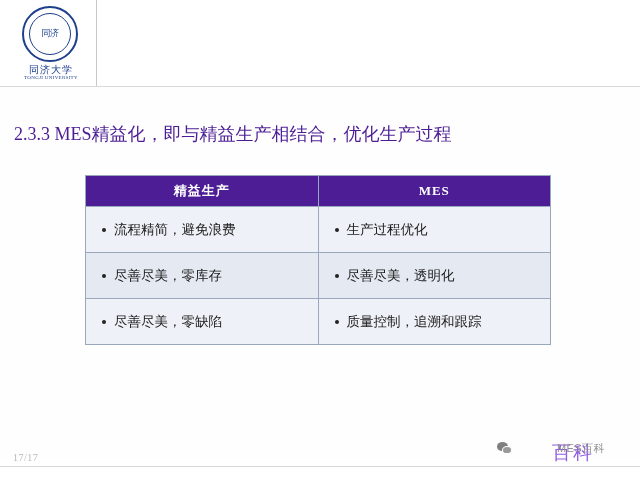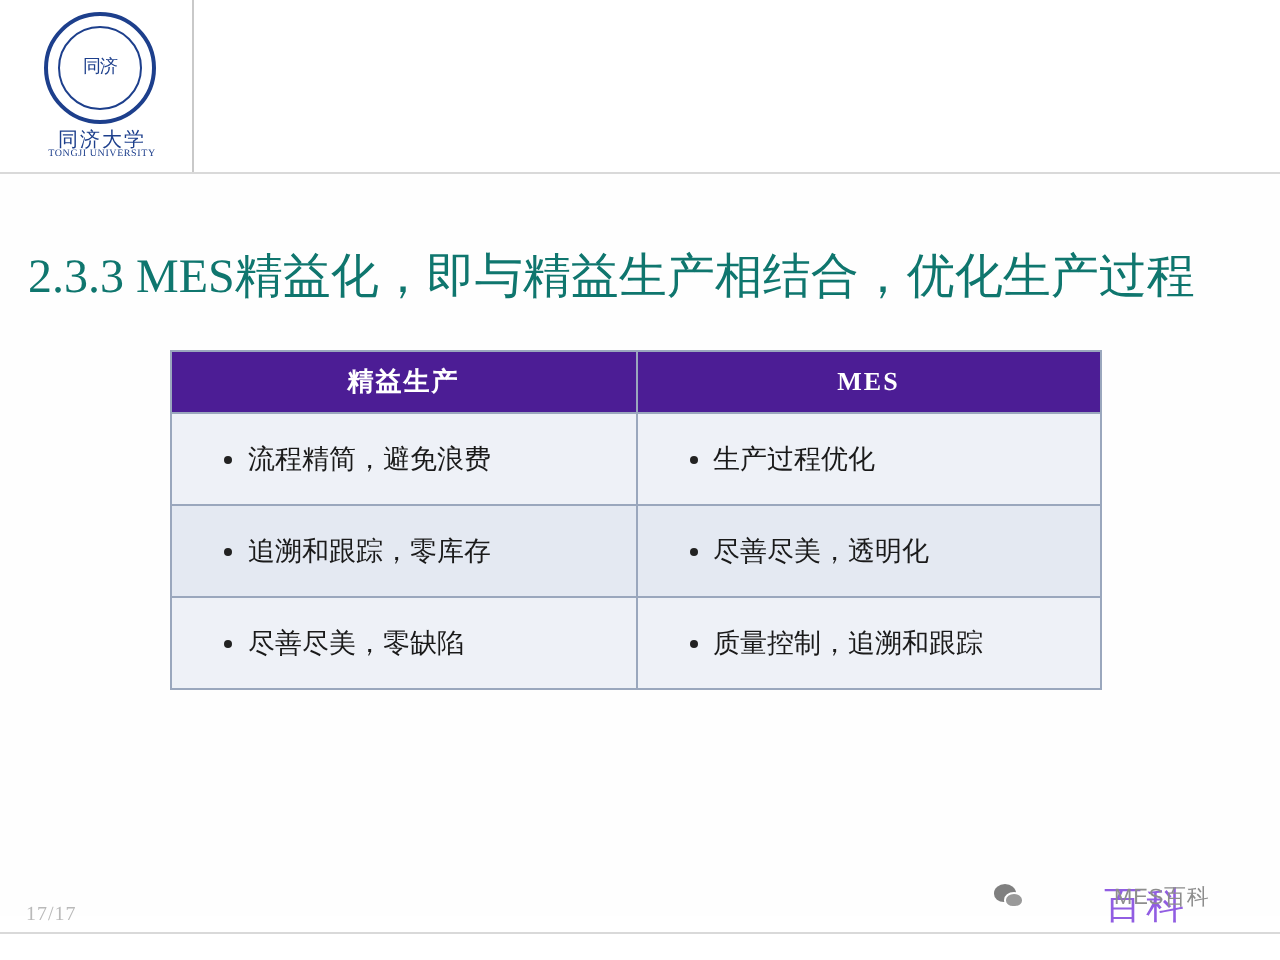--- a/index.html
+++ b/index.html
@@ -146,22 +146,22 @@
     width: 206px;
     height: 1px;
     background: #7f93c6;
   }
 
   
   .slide-heading {
     position: absolute;
     left: 14px; top: 122px;
     width: 620px;
-    color: #0f766e;
-    font-size: 24px;
+    color: #4c1d95;
+    font-size: 18px;
     font-family: "Liberation Serif", serif;
     white-space: nowrap;
     letter-spacing: 0px;
   }
 
   
   .cmp-table {
     position: absolute;
     left: 85px; top: 175px;
     width: 466px;
@@ -183,21 +183,21 @@
     font-family: "Liberation Serif", serif;
     text-align: center;
     letter-spacing: 1px;
   }
   .cmp-table td {
     height: 45px;
     background: #eef1f7;
     color: #1a1a1a;
     font-size: 13.5px;
     font-family: "Liberation Serif", serif;
-    padding-left: 26px;
+    padding-left: 16px;
   }
   .cmp-table tr.alt td {
     background: #e4e9f2;
   }
   .bullet-cell {
     display: flex;
     align-items: center;
     gap: 8px;
     white-space: nowrap;
   }
@@ -313,21 +313,21 @@
           <span class="bullet-cell">
             <span class="bullet-dot"></span>
             <span>生产过程优化</span>
           </span>
         </td>
       </tr>
       <tr class="alt">
         <td>
           <span class="bullet-cell">
             <span class="bullet-dot"></span>
-            <span>追溯和跟踪，零库存</span>
+            <span>尽善尽美，零库存</span>
           </span>
         </td>
         <td>
           <span class="bullet-cell">
             <span class="bullet-dot"></span>
             <span>尽善尽美，透明化</span>
           </span>
         </td>
       </tr>
       <tr>

